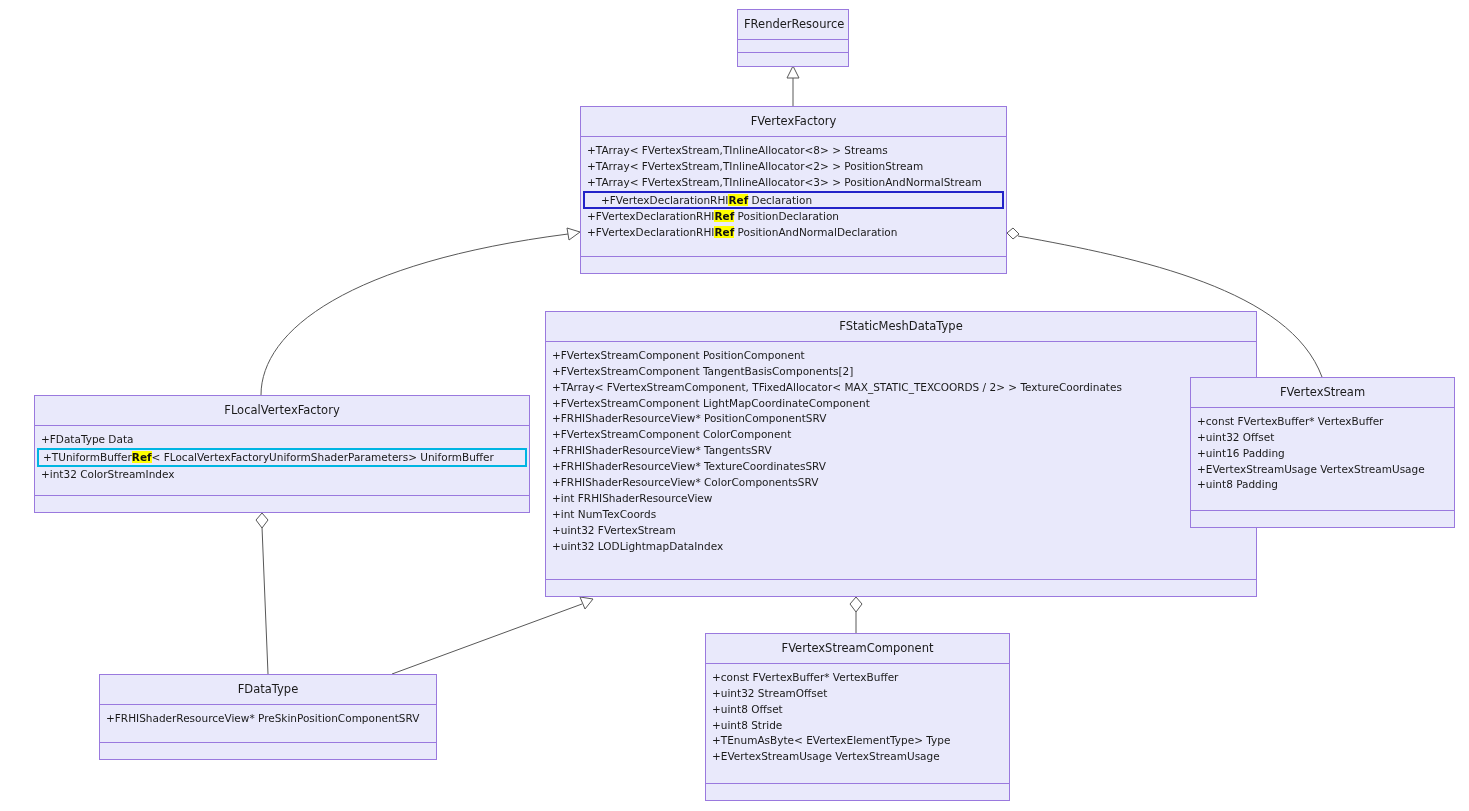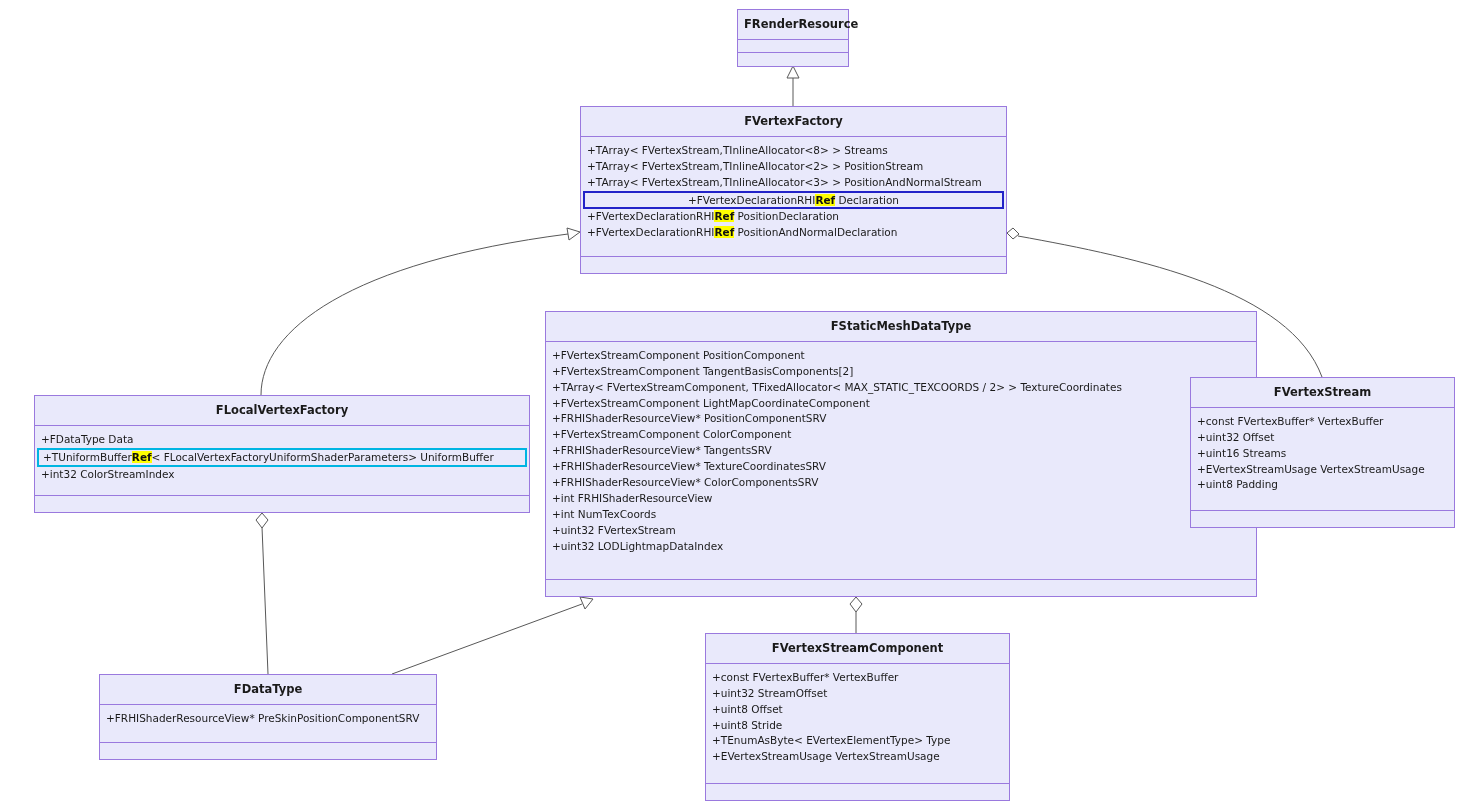--- a/index.html
+++ b/index.html
@@ -33,41 +33,40 @@
     display: flex;
     flex-direction: column;
   }
   .uml-title {
     text-align: center;
     font-size: 11.5px;
     color: #1a1a1a;
     padding: 8px 6px 8px 6px;
     line-height: 1.1;
     border-bottom: 1px solid #9a79de;
-    font-weight: bold;
+    font-weight: normal;
   }
   .uml-attrs {
     flex: 1 1 auto;
     padding: 6px 0 6px 0;
     border-bottom: 1px solid #9a79de;
   }
   .uml-attr {
     font-size: 10.5px;
     color: #1a1a1a;
     line-height: 1.52;
     padding: 0 6px;
     white-space: nowrap;
     box-sizing: border-box;
   }
   .uml-attr.hl-blue {
     border: 2px solid #2222c8;
-    padding: 0 4px;
+    padding: 0 16px;
     margin: 0 2px;
     line-height: 1.42;
-    text-align: center;
   }
   .uml-attr.hl-cyan {
     border: 2px solid #00b5e2;
     padding: 0 4px;
     margin: 0 2px;
     line-height: 1.42;
   }
   .uml-ops {
     height: 16px;
     flex: 0 0 auto;
@@ -163,21 +162,21 @@
       <div class="uml-attr">+int32 ColorStreamIndex</div>
     </div>
     <div class="uml-ops"></div>
   </div>
 
   <div class="uml-class" style="left:1190px; top:377px; width:265px; height:151px;">
     <div class="uml-title">FVertexStream</div>
     <div class="uml-attrs">
       <div class="uml-attr">+const FVertexBuffer* VertexBuffer</div>
       <div class="uml-attr">+uint32 Offset</div>
-      <div class="uml-attr">+uint16 Streams</div>
+      <div class="uml-attr">+uint16 Padding</div>
       <div class="uml-attr">+EVertexStreamUsage VertexStreamUsage</div>
       <div class="uml-attr">+uint8 Padding</div>
     </div>
     <div class="uml-ops"></div>
   </div>
 
   <div class="uml-class" style="left:99px; top:674px; width:338px; height:86px;">
     <div class="uml-title">FDataType</div>
     <div class="uml-attrs">
       <div class="uml-attr">+FRHIShaderResourceView* PreSkinPositionComponentSRV</div>

